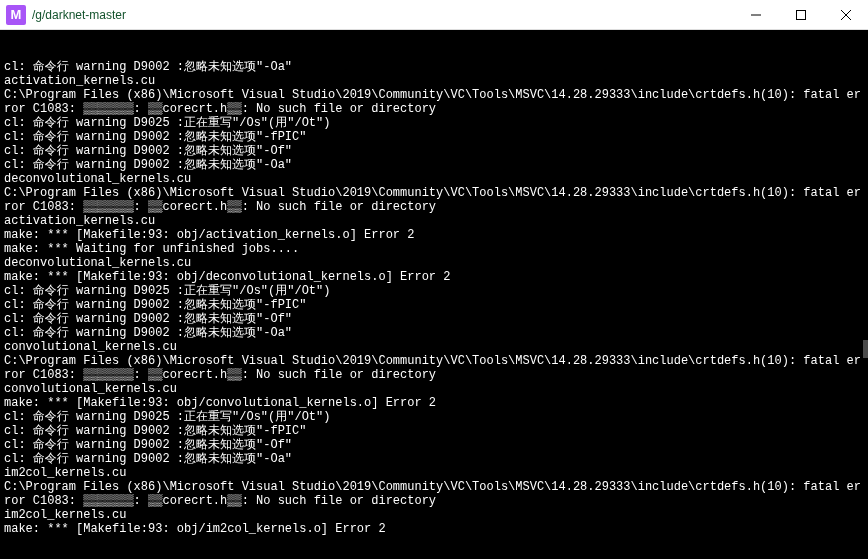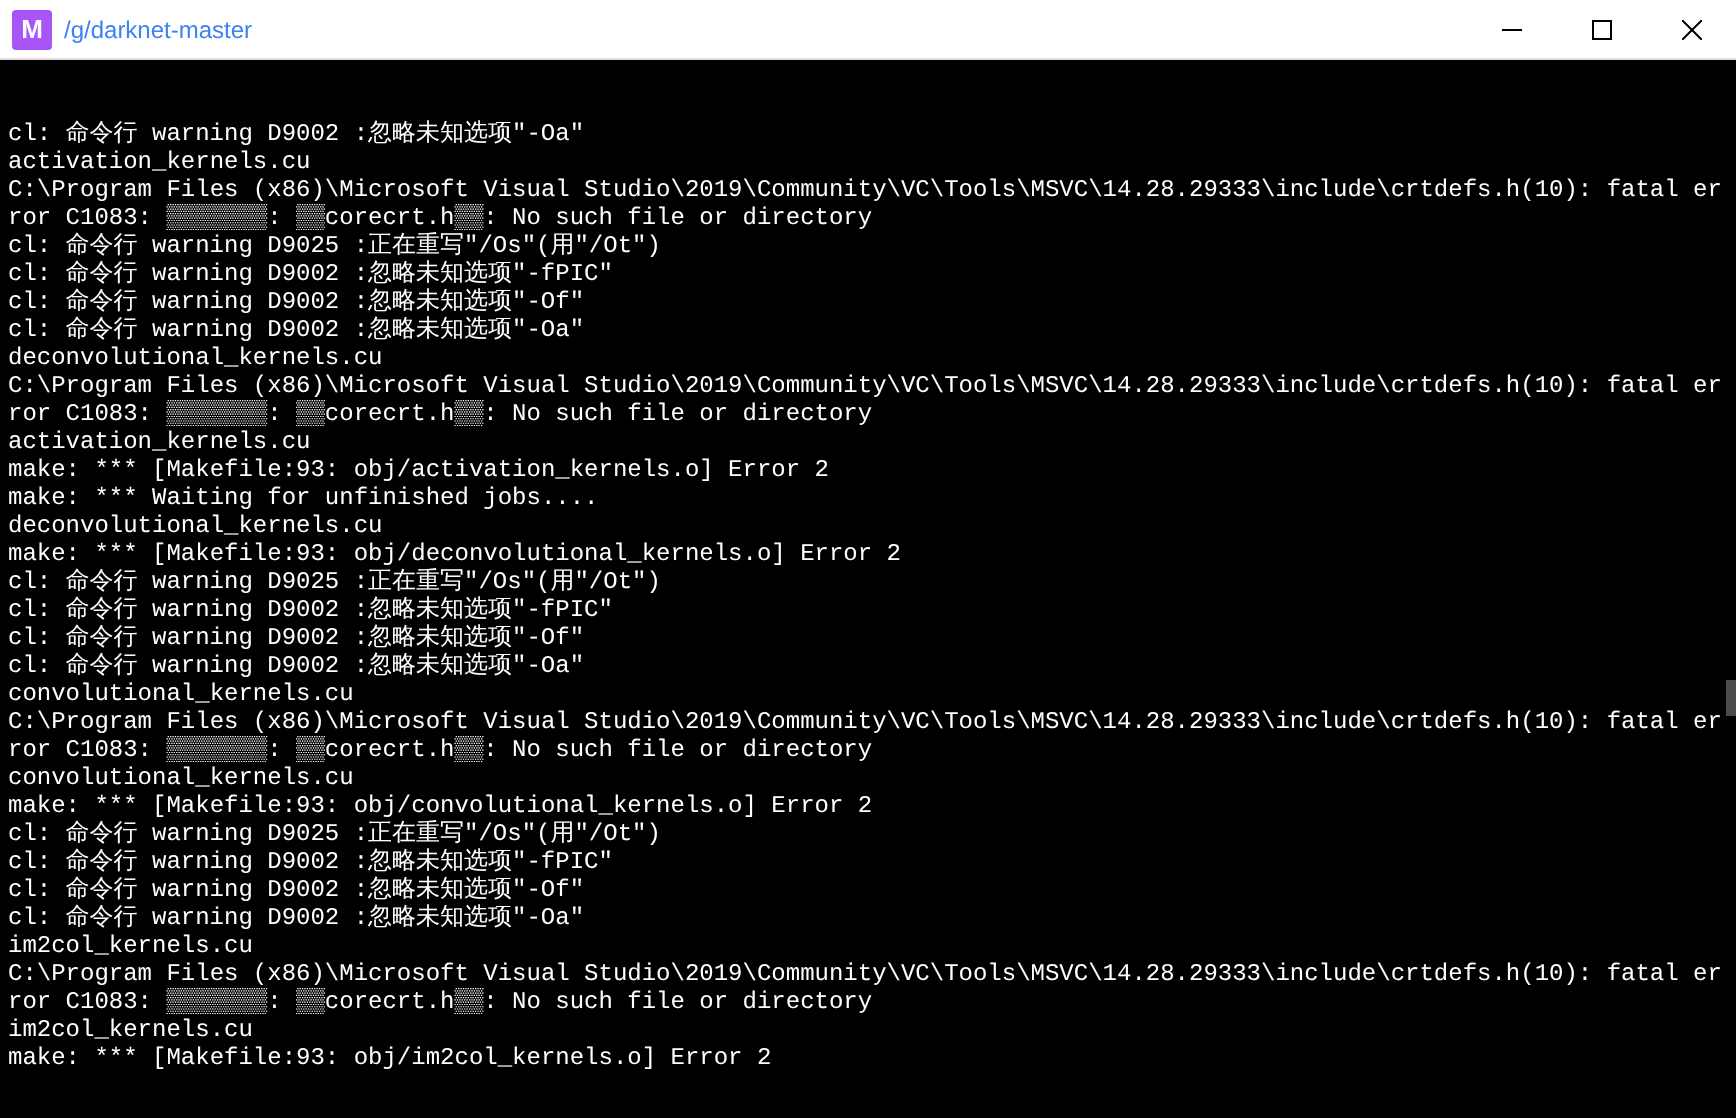--- a/index.html
+++ b/index.html
@@ -28,21 +28,21 @@
       color: #fff;
       font-weight: bold;
       font-size: 13px;
       display: flex;
       align-items: center;
       justify-content: center;
       border-radius: 2px;
     }
     .title-text {
       font-size: 12px;
-      color: #3b82f6;
+      color: #14532d;
       flex: 1;
     }
     .win-controls {
       display: flex;
       height: 100%;
     }
     .win-btn {
       width: 45px;
       height: 100%;
       display: flex;

